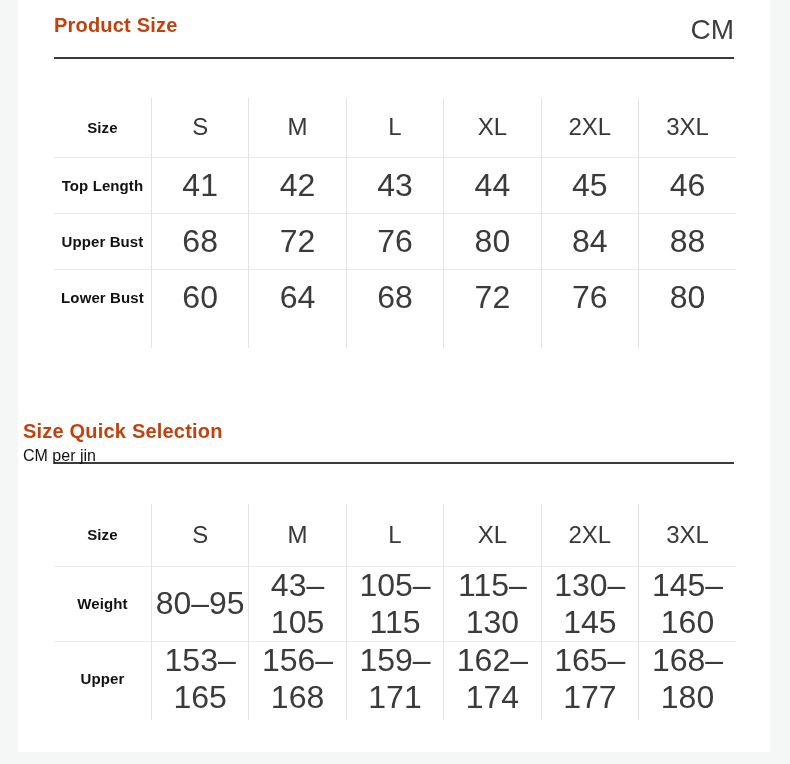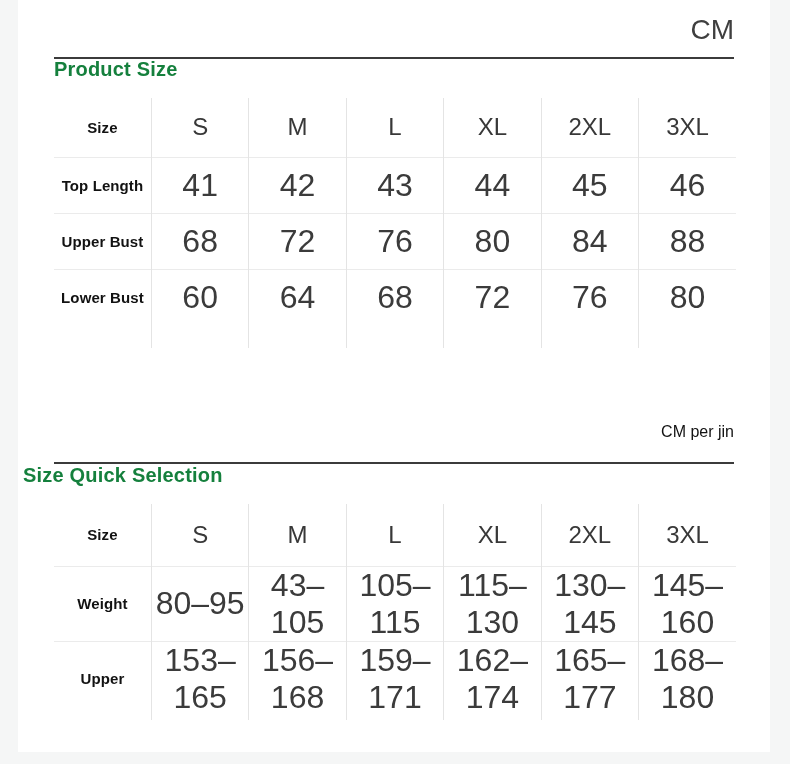--- a/index.html
+++ b/index.html
@@ -14,34 +14,34 @@
     position:absolute; left:18px; top:0;
     width:752px; height:752px;
     background:#ffffff;
   }
   
   .sec-head1 {
     margin:0 36px; padding-top:13px; height:57px;
     display:flex; justify-content:space-between; align-items:flex-start;
   }
   .title {
-    font-size:20px; font-weight:bold; color:#15803d;
-    line-height:24px; letter-spacing:0.2px;margin-top:44px;
+    font-size:20px; font-weight:bold; color:#c2410c;
+    line-height:24px; letter-spacing:0.2px;
   }
   .unit-lg {
     font-size:28px; color:#3f3f3f; line-height:24px;
     position:relative; top:5px;
   }
   .rule {
     margin:0 36px; height:0;
     border-top:2px solid #3b3b3b;
   }
   .sec-head2 {
     margin:71px 36px 0 5px; height:24px;
-    display:flex; justify-content:space-between; align-items:flex-start;
+    display:flex; justify-content:space-between; align-items:flex-start;flex-direction:column;
   }
   .unit-sm { font-size:16px; font-weight:normal; color:#121212; line-height:26px; }
   .rule2 { margin-top:19px; }
   
   table.size-table {
     border-collapse:collapse; table-layout:fixed;
     width:682px; margin-left:36px; margin-right:24px;
   }
   .t1 { margin-top:39px; }
   .t2 { margin-top:40px; }

